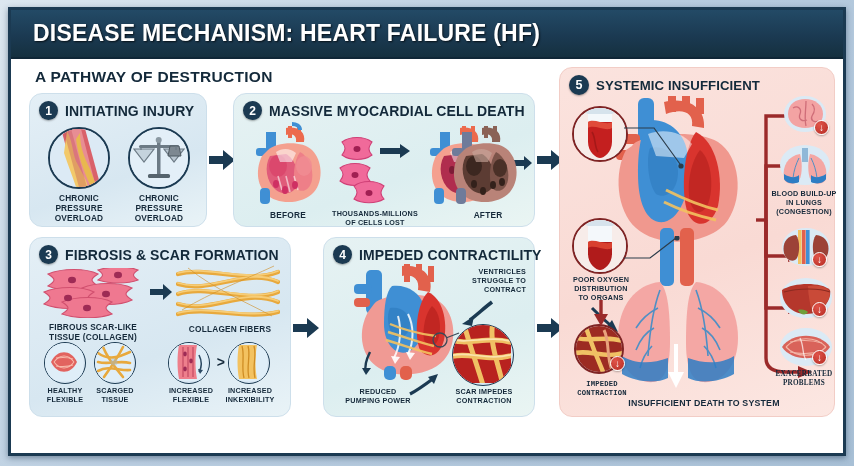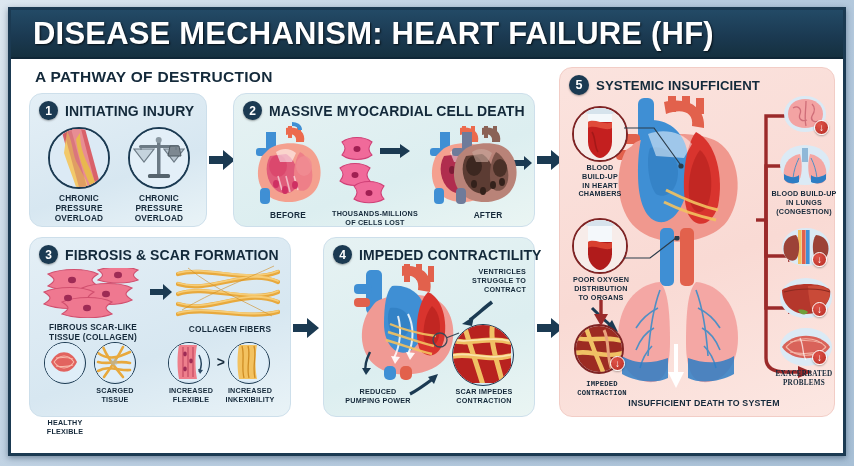--- a/index.html
+++ b/index.html
@@ -20,21 +20,21 @@
     box-shadow: 0 2px 6px rgba(20,45,70,.45);
   }
   
   .header {
     position: absolute; left: 0; top: 0; right: 0; height: 49px;
     background: linear-gradient(180deg,#234a66 0%,#1b3a52 55%,#15303f 100%);
     border-bottom: 2px solid #0f2636;
     display: flex; align-items: center;
   }
   .header h1 {
-    color: #ffffff; font-size: 31px; font-weight: bold;
+    color: #ffffff; font-size: 23px; font-weight: bold;
     letter-spacing: .2px; padding-left: 22px;
     text-shadow: 1px 1px 2px rgba(0,0,0,.7);
     white-space: nowrap;
   }
   .body-area {
     position: absolute; left: 0; top: 49px; right: 0; bottom: 0;
     background: #ffffff;
   }
   .subtitle {
     position: absolute; left: 24px; top: 9px;
@@ -352,21 +352,21 @@
             <rect width="38" height="38" fill="#dfeef8"></rect>
             <path d="M6 19 C12 6 26 6 32 19 C26 32 12 32 6 19 Z" fill="#e2635f"></path>
             <g stroke="#f7b9ab" stroke-width="1.1" fill="none">
               <path d="M9 19 C15 11 23 11 29 19"></path>
               <path d="M9 19 C15 27 23 27 29 19"></path>
               <path d="M11 15 C18 14 22 14 28 16"></path>
               <path d="M11 23 C18 24 22 24 28 22"></path>
             </g>
           </svg>
         </div>
-        <div class="cap sm" style="left:4px; top:149px; width:62px;margin-top:32px;">HEALTHY<br>FLEXIBLE</div>
+        <div class="cap sm" style="left:4px; top:149px; width:62px;">HEALTHY<br>FLEXIBLE</div>
 
         <div class="medal thin" style="left:64px; top:104px; width:42px; height:42px;">
           <svg width="38" height="38" viewBox="0 0 38 38">
             <rect width="38" height="38" fill="#dfeef8"></rect>
             <g stroke="#e8a93d" stroke-width="2.6" fill="none" stroke-linecap="round">
               <path d="M3 10 C14 18 24 14 35 9"></path>
               <path d="M3 19 C14 22 24 17 35 20"></path>
               <path d="M3 28 C14 22 24 28 35 27"></path>
               <path d="M8 4 C14 18 20 24 28 34"></path>
               <path d="M28 4 C22 16 16 24 9 34"></path>
@@ -559,21 +559,20 @@
         <div class="medal redring" style="left:12px; top:38px; width:56px; height:56px;">
           <svg width="52" height="52" viewBox="0 0 52 52">
             <rect width="52" height="52" fill="#f7ece9"></rect>
             <path d="M14 2 L38 2 L38 34 C38 44 30 50 26 50 C22 50 14 44 14 34 Z" fill="#f4f8fb"></path>
             <path d="M14 14 L38 14 L38 34 C38 44 30 50 26 50 C22 50 14 44 14 34 Z" fill="#c41f1f"></path>
             <path d="M14 14 C20 10 32 18 38 14 L38 20 C32 24 20 16 14 20 Z" fill="#e04a3a"></path>
             <rect x="12" y="0" width="28" height="6" rx="2" fill="#d6e3ec"></rect>
             <path d="M18 24 C22 30 20 38 24 44" stroke="#8f1414" stroke-width="1.6" fill="none" opacity=".6"></path>
           </svg>
         </div>
-        <div class="cap sm" style="left:4px; top:96px; width:72px;">BLOOD<br>BUILD-UP<br>IN HEART<br>CHAMBERS</div>
         <div class="svgbox" style="left:64px; top:56px;">
           <svg width="60" height="50" viewBox="0 0 60 50">
             <path d="M0 4 L30 4 L56 40" stroke="#2b3c4a" stroke-width="1.2" fill="none"></path>
             <circle cx="57" cy="42" r="2.6" fill="#2b3c4a"></circle>
           </svg>
         </div>
 
         <div class="medal redring" style="left:12px; top:150px; width:56px; height:56px;">
           <svg width="52" height="52" viewBox="0 0 52 52">
             <rect width="52" height="52" fill="#f7ece9"></rect>

